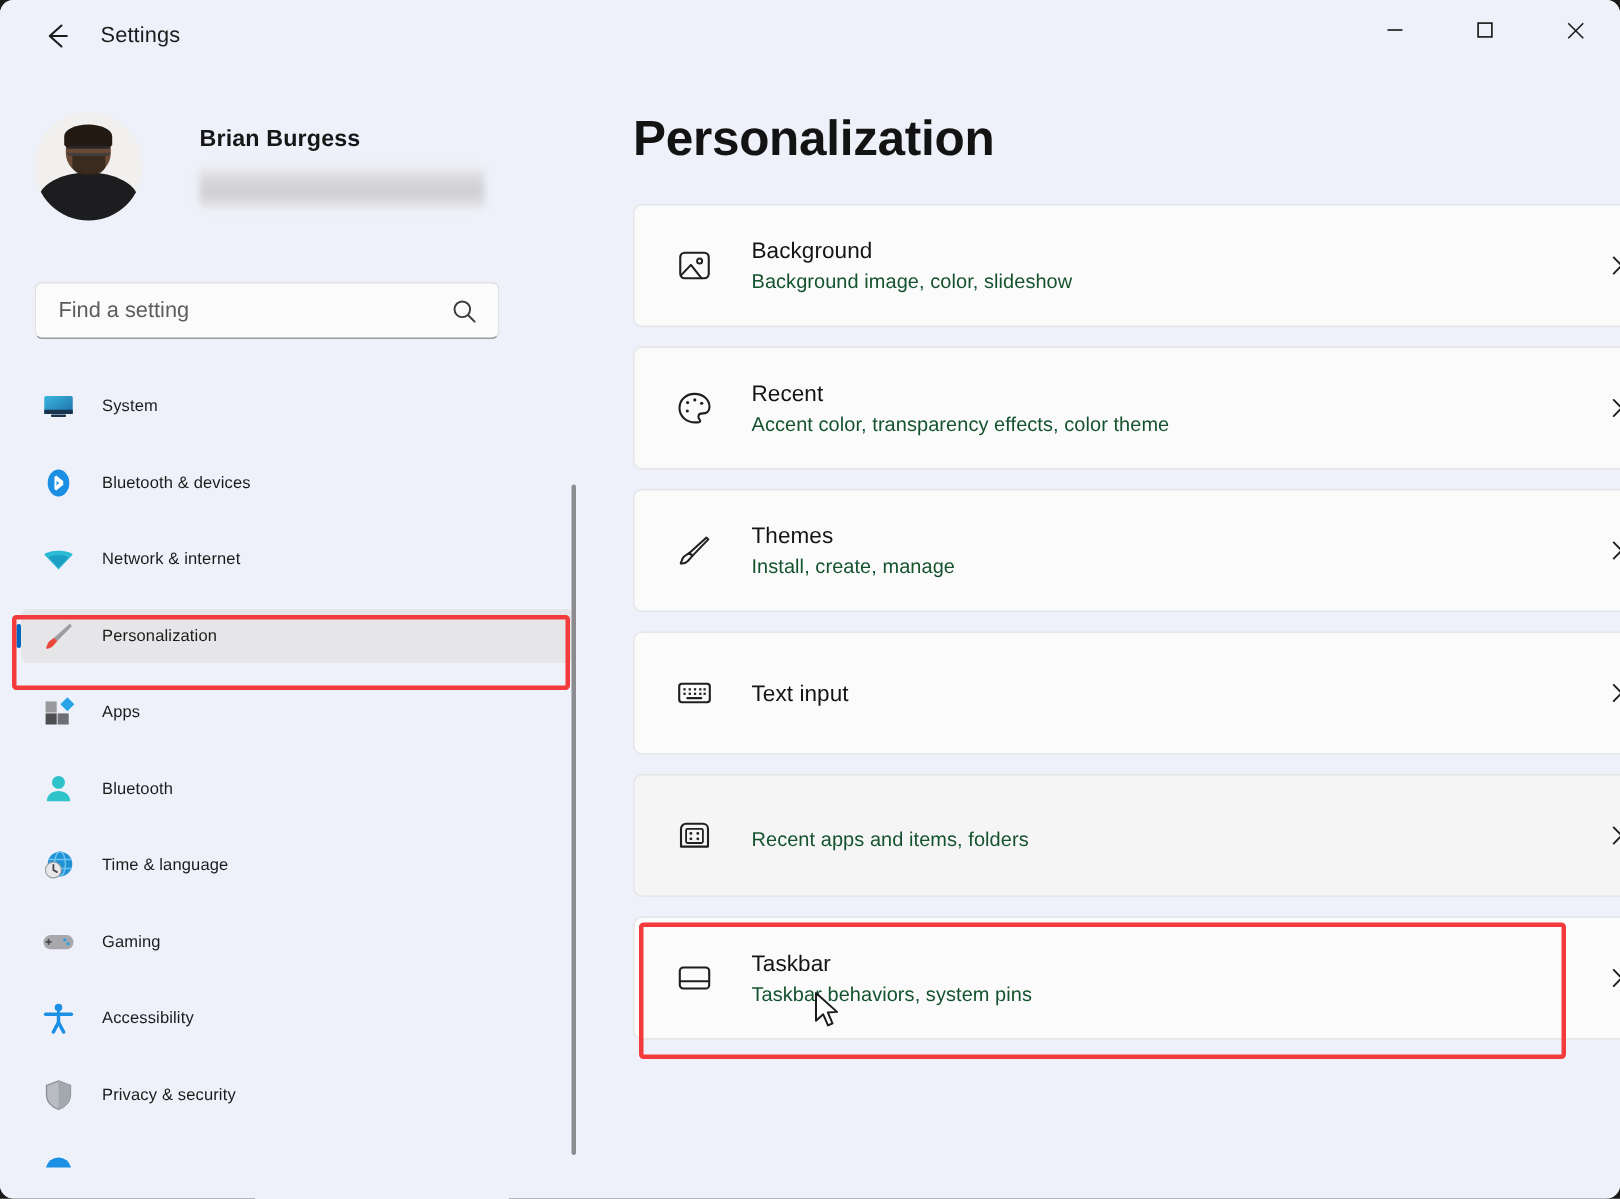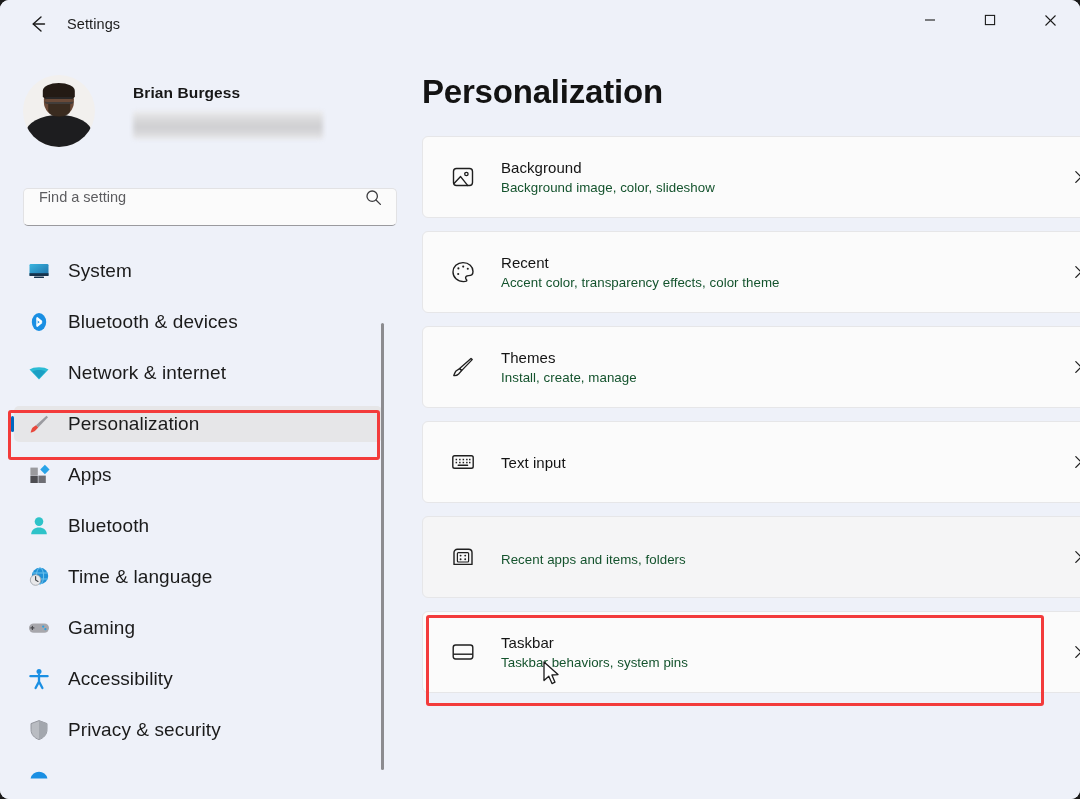--- a/index.html
+++ b/index.html
@@ -107,26 +107,26 @@
   .profile-email-redacted {
     margin-top: 9px;
     width: 190px; height: 28px;
     border-radius: 3px;
     background: linear-gradient(180deg,#ececed 0%, #d7d7d9 35%, #cfcfd2 60%, #e6e6e8 100%);
     filter: blur(2.2px);
   }
 
   .searchbox {
     position: absolute; left: 23px; top: 140px;
-    width: 374px; height: 38px;
+    width: 310px; height: 38px;
     background: #fbfbfb;
     border: 1px solid #e2e2e4;
     border-bottom: 1px solid #9a9a9e;
     border-radius: 5px;
-    display: flex; align-items: flex-start;
+    display: flex; align-items: center;
     cursor: text;
   }
   .searchbox input {
     flex: 1; border: none; outline: none; background: transparent;
     font-family: "Liberation Sans", sans-serif;
     font-size: 14.5px; color: #1b1b1b;
     padding-left: 15px;
   }
   .searchbox input::placeholder { color: #5d5d60; }
   .search-icon { padding-right: 14px; display: flex; align-items: center; }
@@ -154,21 +154,21 @@
     border-radius: 2px;
     background: #0067c0;
   }
   .nav-icon {
     width: 26px; height: 26px; margin-left: 12px;
     flex: none; display: flex; align-items: center; justify-content: center;
     position: relative;
   }
   .nav-label {
     margin-left: 16px;
-    font-size: 19px; color: #1b1b1b;
+    font-size: 11px; color: #1b1b1b;
     letter-spacing: .1px;
   }
 
   .red-box {
     position: absolute;
     border: 3px solid #f33b3b;
     border-radius: 3px;
     pointer-events: none;
     z-index: 40;
   }

